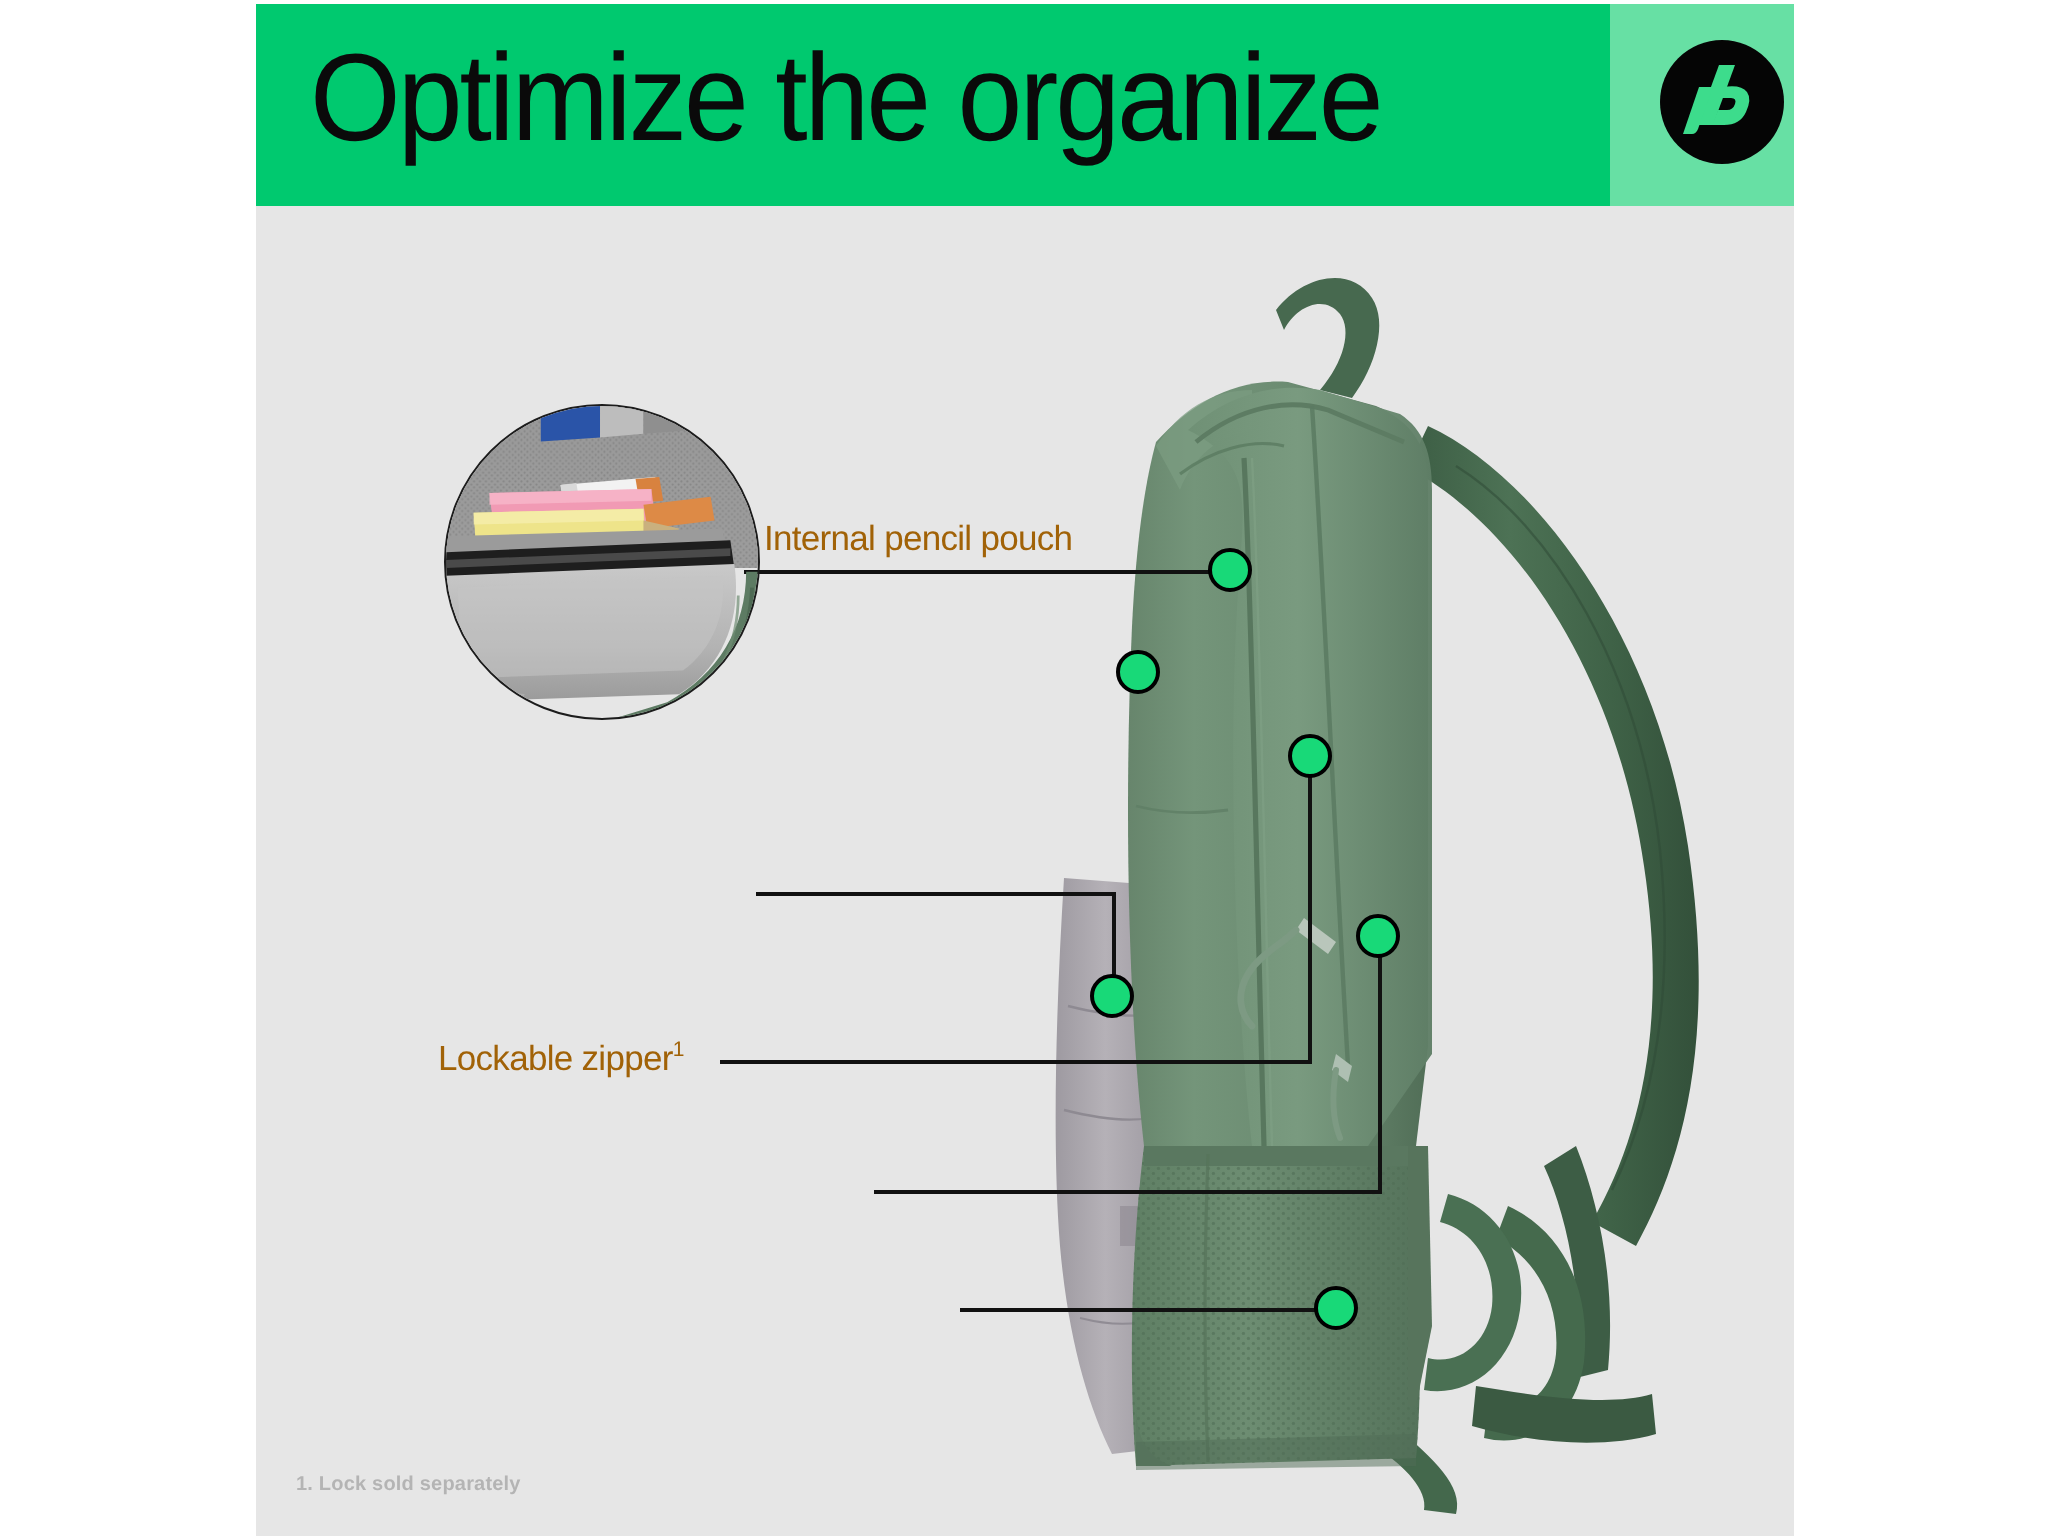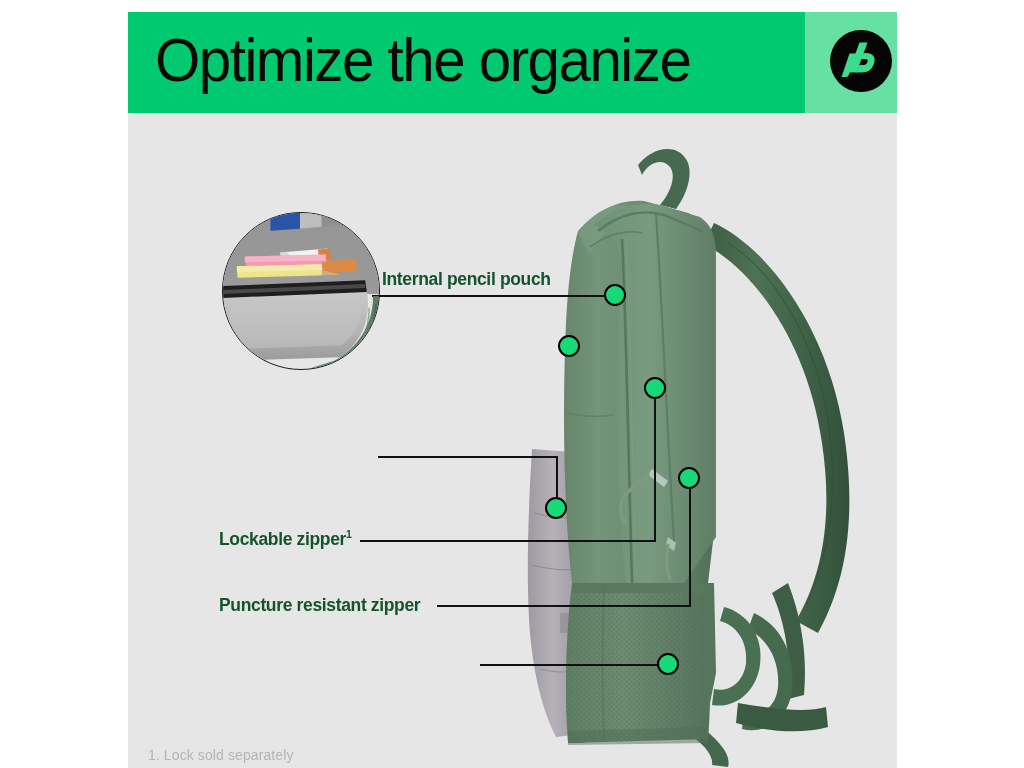--- a/index.html
+++ b/index.html
@@ -1,44 +1,44 @@
 <!DOCTYPE html>
 <html><head>
 <meta charset="utf-8">
 <style>
   html,body{margin:0;padding:0;}
   body{
     width:1024px;height:768px;background:#ffffff;
     font-family:"Liberation Sans","DejaVu Sans",sans-serif;
     overflow:hidden;position:relative;
   }
-  #stage{position:absolute;left:0;top:12px;width:1024px;height:700px;}
+  #stage{position:absolute;left:0;top:2px;width:1024px;height:700px;}
 
   
   .banner{position:absolute;left:128px;top:0;width:769px;height:101px;background:#00c96f;}
   .banner-title{
     position:absolute;left:155px;top:-2px;width:650px;height:100px;
     display:flex;align-items:center;
     font-size:62px;line-height:62px;letter-spacing:-1.6px;
     color:#0a0a0a;font-weight:400;white-space:nowrap;
     transform:scaleX(.94);transform-origin:left center;
   }
   .logo-panel{position:absolute;left:805px;top:0;width:92px;height:101px;background:#67e0a4;}
   .hp-logo{position:absolute;left:829px;top:17px;width:64px;height:64px;}
 
   
   .body-bg{position:absolute;left:128px;top:101px;width:769px;height:667px;background:#e6e6e6;}
 
   .footnote{
     position:absolute;left:148px;top:735px;
-    font-size:14px;color:#b4b4b4;letter-spacing:.1px;white-space:nowrap;
-  }
-
-  
-  .label{position:absolute;color:#14532d;font-size:17.5px;line-height:21px;letter-spacing:-.35px;white-space:nowrap;font-weight:bold;}
+    font-size:10px;color:#b4b4b4;letter-spacing:.1px;white-space:nowrap;font-weight:bold;
+  }
+
+  
+  .label{position:absolute;color:#a16207;font-size:17.5px;line-height:21px;letter-spacing:-.35px;white-space:nowrap;}
   .label sup{font-size:10.5px;vertical-align:super;line-height:0;}
   .lbl-pouch{left:382px;top:257px;}
   .lbl-quick{left:219px;top:431px;}
   .lbl-lock{left:219px;top:517px;}
   .lbl-punc{left:219px;top:583px;}
   .lbl-bottle{left:219px;top:642px;}
 
   
   .ln{position:absolute;background:#111;}
   .lnh{height:1.6px;}
@@ -277,20 +277,17 @@
 
   <div class="label lbl-pouch">
     <span>Internal pencil pouch</span>
   </div>
 
 
   <div class="label lbl-lock">
     <span>Lockable zipper</span><sup>1</sup>
   </div>
 
-  <div class="label lbl-punc">
-    <span>Puncture resistant zipper</span>
-  </div>
 
 
   <div class="footnote">1. Lock sold separately</div>
 
 </div>
 
 </body></html>

